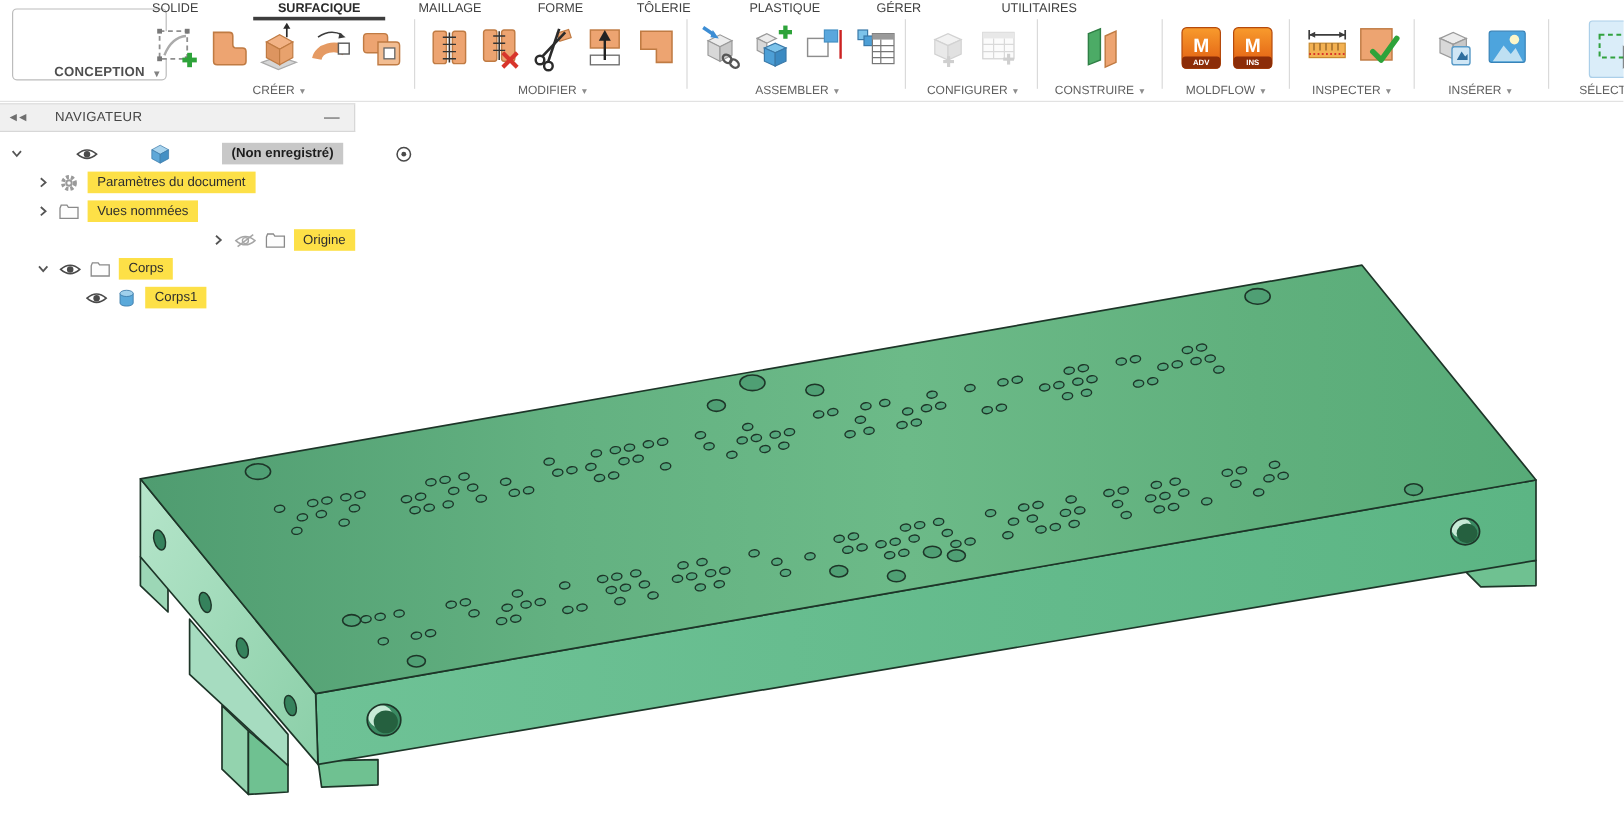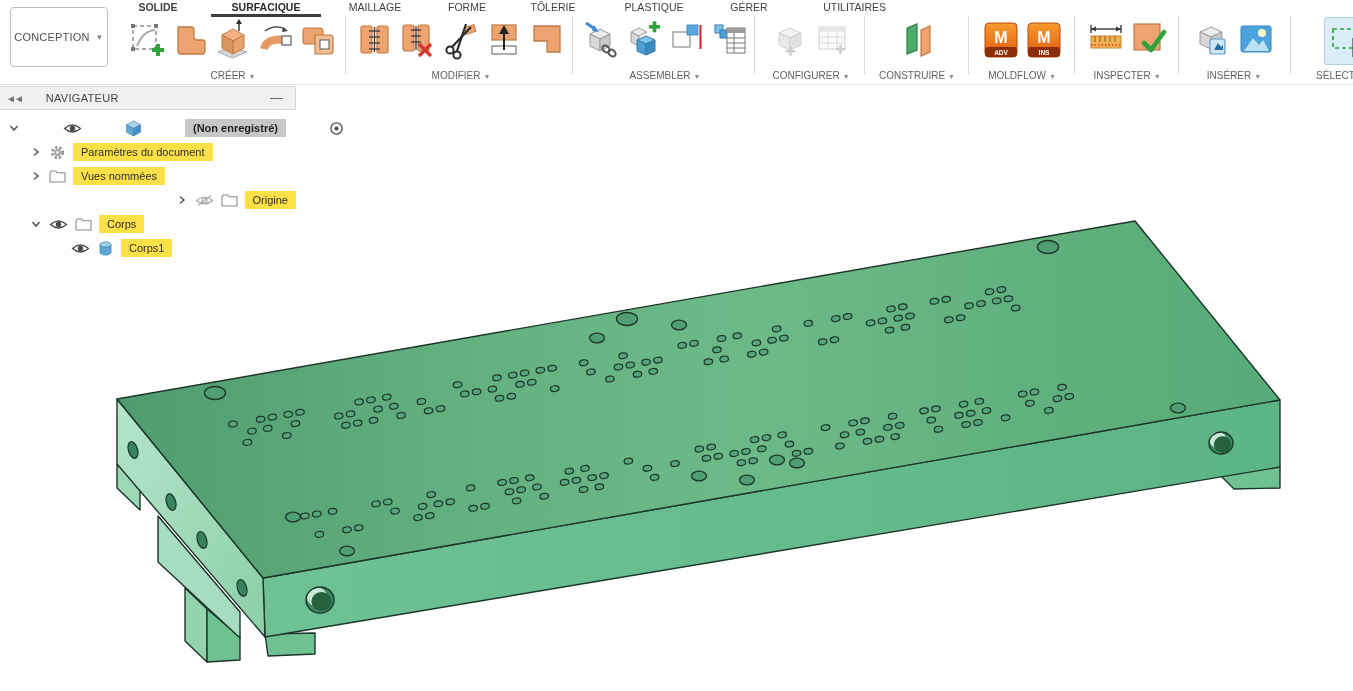--- a/index.html
+++ b/index.html
@@ -4,22 +4,22 @@
 <style>
   html,body{margin:0;padding:0;}
   body{
     width:1353px;height:691px;position:relative;overflow:hidden;
     background:#ffffff;font-family:"Liberation Sans",sans-serif;
     -webkit-font-smoothing:antialiased;
   }
   
   #ribbon{position:absolute;left:0;top:0;width:1353px;height:84px;background:#fff;border-bottom:1px solid #e2e2e2;z-index:30;}
   .ws-btn{position:absolute;left:10px;top:7px;width:96px;height:58px;border:1px solid #bcbcbc;border-radius:4px;
-    background:#fff;display:flex;align-items:center;justify-content:center;gap:6px;
-    font-size:11px;font-weight:normal;color:#4f4f4f;letter-spacing:.2px;cursor:pointer;}
+    background:#fff;display:flex;align-items:flex-end;justify-content:center;gap:6px;
+    font-size:11px;font-weight:bold;color:#4f4f4f;letter-spacing:.2px;cursor:pointer;padding-left:31px;}
   .ws-caret{font-size:8px;color:#828282;}
   .tab{position:absolute;top:0;height:15px;line-height:15px;text-align:center;font-size:10.5px;color:#3f3f3f;cursor:pointer;white-space:nowrap;}
   .tab.active{font-weight:bold;color:#2a2a2a;}
   .tab.active::after{content:"";position:absolute;left:5px;right:5px;bottom:-2px;height:3px;background:#3d3d3d;}
   .rib-group{position:absolute;top:16px;height:66px;}
   .rib-icons{display:flex;align-items:flex-start;gap:2px;padding-top:1px;justify-content:center;}
   .ibox{width:41px;height:46px;display:flex;align-items:center;justify-content:center;cursor:pointer;border-radius:2px;}
   .grp-label{position:absolute;bottom:1px;left:0;right:0;text-align:center;font-size:10px;color:#5f5f5f;cursor:pointer;white-space:nowrap;}
   .grp-label .caret{font-size:7px;color:#8d8d8d;margin-left:3px;}
   .sep{position:absolute;top:16px;height:58px;width:1px;background:#dadada;}
@@ -268,28 +268,28 @@
     </g>
 </svg>
 
 <div id="ribbon">
 
   <div class="ws-btn">
     <span>CONCEPTION</span>
     <span class="ws-caret">▼</span>
   </div>
 
-  <div class="tab" style="left:122px;width:72px;font-weight:bold;">SOLIDE</div>
+  <div class="tab" style="left:110px;width:72px;">SOLIDE</div>
   <div class="tab active" style="left:206px;width:120px;">SURFACIQUE</div>
   <div class="tab" style="left:338px;width:74px;text-align:center;">MAILLAGE</div>
   <div class="tab" style="left:440px;width:54px;">FORME</div>
   <div class="tab" style="left:522px;width:62px;">TÔLERIE</div>
   <div class="tab" style="left:618px;width:72px;">PLASTIQUE</div>
   <div class="tab" style="left:724px;width:50px;">GÉRER</div>
-  <div class="tab" style="left:806px;width:80px;text-align:right;">UTILITAIRES</div>
+  <div class="tab" style="left:826px;width:80px;">UTILITAIRES</div>
 
   <div class="rib-group" style="left:124px;width:218px;">
     <div class="rib-icons">
       <div class="ibox">
         <svg width="38" height="42">
           <rect x="5" y="7" width="23" height="23" fill="#fff" stroke="#8f8f8f" stroke-width="1.5" stroke-dasharray="4 3"></rect>
           <rect x="3" y="5" width="4" height="4" fill="#787878"></rect>
             <rect x="26" y="5" width="4" height="4" fill="#787878"></rect>
           <rect x="3" y="28" width="4" height="4" fill="#787878"></rect>
             <rect x="26" y="28" width="4" height="4" fill="#787878"></rect>

